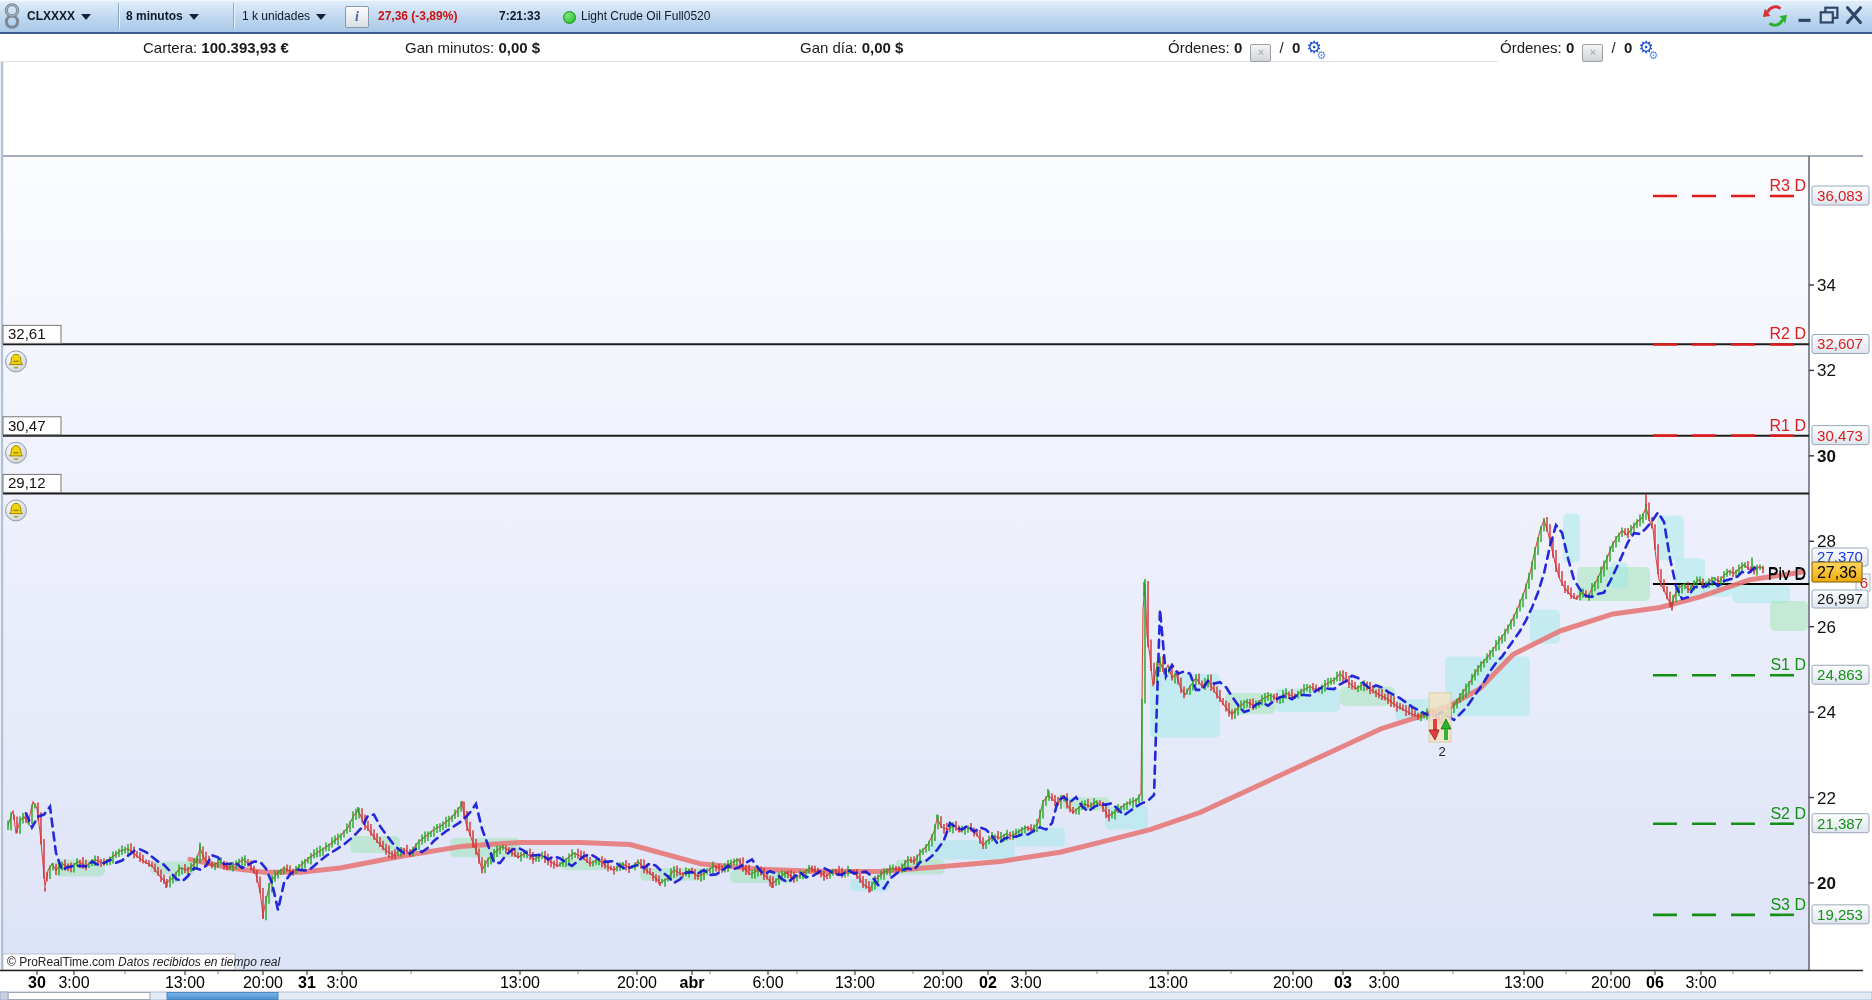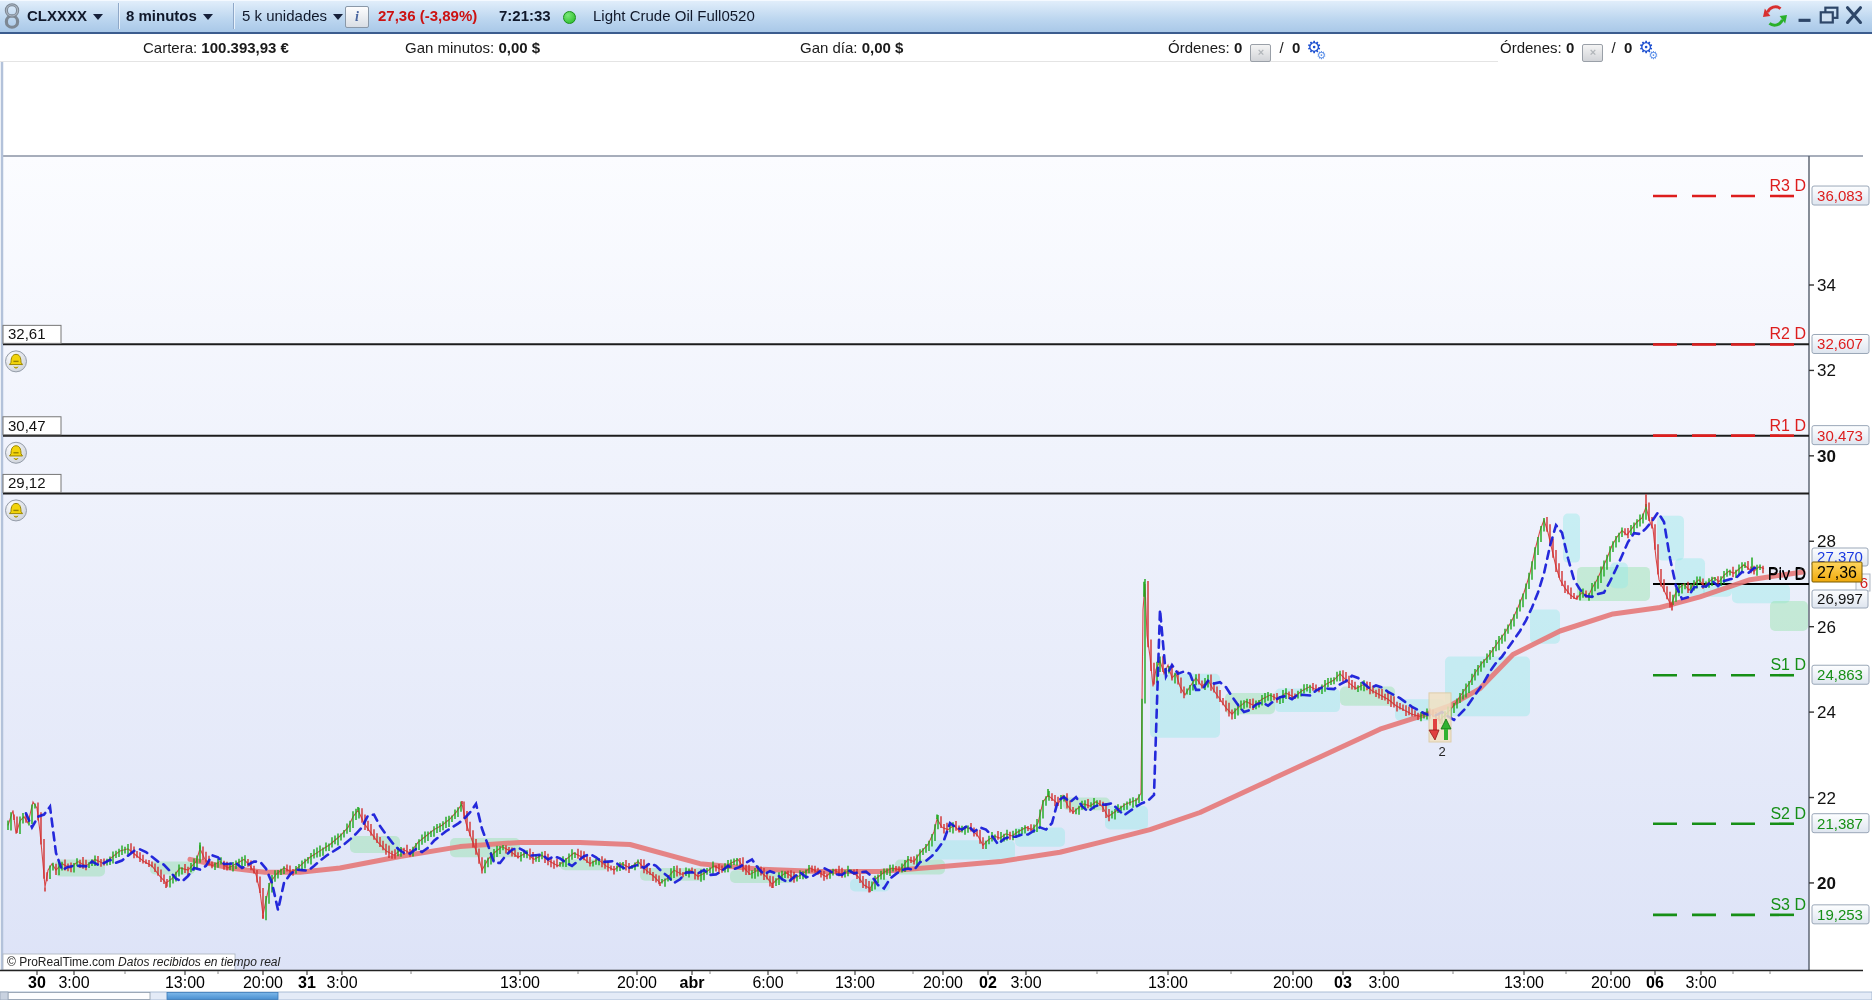--- a/index.html
+++ b/index.html
@@ -2,21 +2,21 @@
 <html><head>
 <meta charset="utf-8">
 <style>
   html,body{margin:0;padding:0;background:#fff;}
   #app{position:relative;width:1872px;height:1000px;overflow:hidden;background:#fff;
        font-family:"Liberation Sans",sans-serif;-webkit-font-smoothing:antialiased;}
   
   .toolbar{position:absolute;left:0;top:0;width:1872px;height:32px;
     background:linear-gradient(#e3effb,#bcd6ef 60%,#a9c8e8);
     border-bottom:2px solid #3c5c8e;box-shadow:inset 0 1px 0 #f4f9ff;}
-  .tb-item{position:absolute;top:0;height:32px;line-height:32px;font-size:15px;color:#10182a;white-space:nowrap;}
+  .tb-item{position:absolute;top:0;height:32px;line-height:32px;font-size:12px;color:#10182a;white-space:nowrap;}
   .tb-sep{position:absolute;top:3px;width:1px;height:26px;background:#8fa8c8;box-shadow:1px 0 0 #e8f2fc;}
   .b{font-weight:bold;}
   .arrow-down{display:inline-block;width:0;height:0;border-left:5px solid transparent;
     border-right:5px solid transparent;border-top:6px solid #16203a;vertical-align:middle;margin-left:6px;}
   .linkicon{position:absolute;left:1px;top:1px;width:22px;height:30px;}
   .infobtn{position:absolute;left:345px;top:6px;width:22px;height:20px;border:1px solid #8a98a8;border-radius:2px;
     background:linear-gradient(#fdfdfe,#d9dee5);text-align:center;line-height:19px;
     font-family:"Liberation Serif",serif;font-weight:bold;font-style:italic;font-size:14px;color:#4a66a0;}
   .price-red{color:#cc1111;font-weight:bold;}
   .greendot{position:absolute;left:563px;top:11px;width:11px;height:11px;border-radius:50%;
@@ -44,26 +44,26 @@
 <div class="toolbar">
   <svg class="linkicon" width="22" height="32" viewBox="0 0 22 32">
     <circle cx="11" cy="10" r="6" fill="none" stroke="#7d8894" stroke-width="3.4"></circle>
     <circle cx="11" cy="22" r="6" fill="none" stroke="#7d8894" stroke-width="3.4"></circle>
     <circle cx="11" cy="10" r="6" fill="none" stroke="#aab4c0" stroke-width="1.2"></circle>
   </svg>
   <div class="tb-item b" style="left:27px"><span>CLXXXX</span><span class="arrow-down"></span></div>
   <div class="tb-sep" style="left:118px"></div>
   <div class="tb-item b" style="left:126px"><span>8 minutos</span><span class="arrow-down"></span></div>
   <div class="tb-sep" style="left:233px"></div>
-  <div class="tb-item" style="left:242px"><span>5 k unidades</span><span class="arrow-down"></span></div>
+  <div class="tb-item" style="left:242px"><span>1 k unidades</span><span class="arrow-down"></span></div>
   <div class="infobtn">i</div>
   <div class="tb-item price-red" style="left:378px">27,36 (-3,89%)</div>
   <div class="tb-item b" style="left:499px">7:21:33</div>
   <div class="greendot"></div>
-  <div class="tb-item" style="left:593px">Light Crude Oil Full0520</div>
+  <div class="tb-item" style="left:581px">Light Crude Oil Full0520</div>
 
   <svg class="winbtn" style="left:1761px" width="28" height="26" viewBox="0 0 28 26">
     <path d="M20,5 A9,9 0 0 0 6,9" fill="none" stroke="#d83030" stroke-width="3.2"></path>
     <polygon points="3,5 9,13 1,14" fill="#d83030"></polygon>
     <path d="M8,21 A9,9 0 0 0 22,17" fill="none" stroke="#2ab02a" stroke-width="3.2"></path>
     <polygon points="25,21 19,13 27,12" fill="#2ab02a"></polygon>
   </svg>
   <svg class="winbtn" style="left:1796px" width="18" height="26" viewBox="0 0 18 26">
     <rect x="2" y="16" width="13" height="3.4" fill="#2e4668"></rect>
   </svg>

